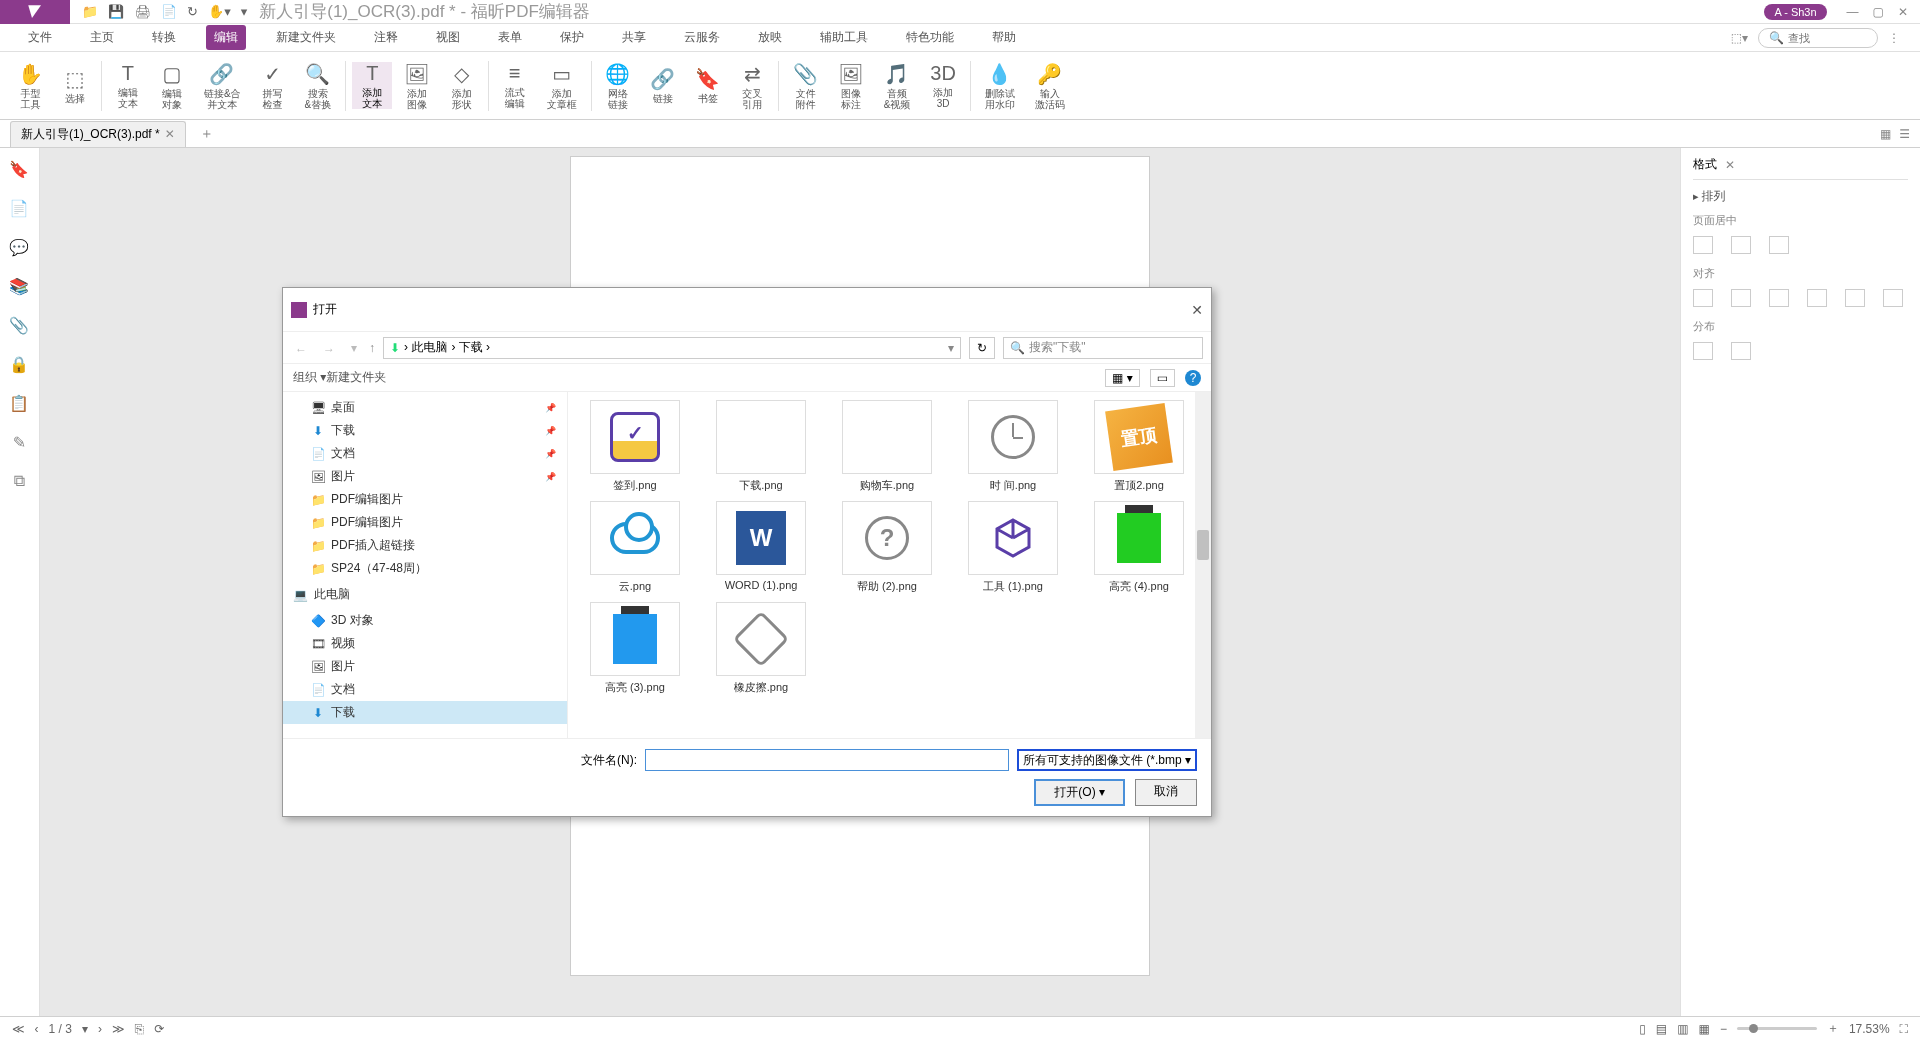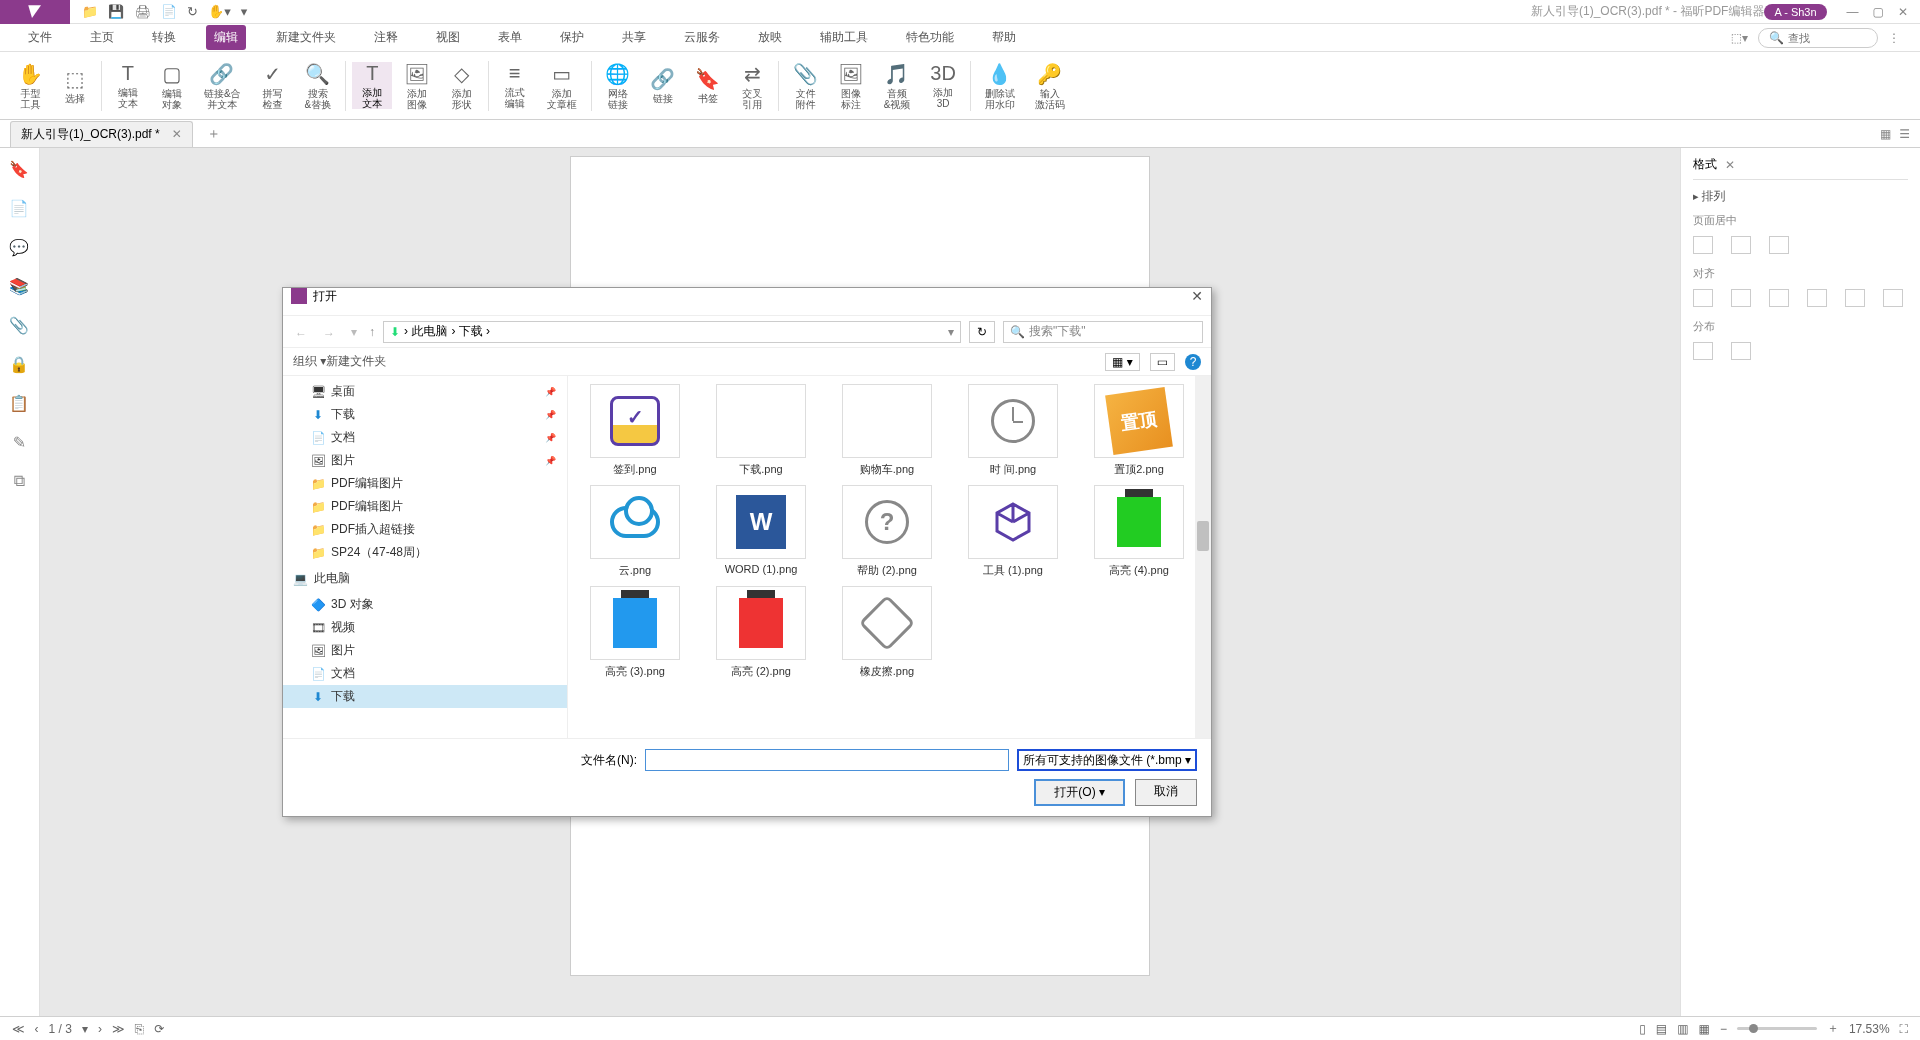--- a/index.html
+++ b/index.html
@@ -4,21 +4,21 @@
 <style>
 *{margin:0;padding:0;box-sizing:border-box;font-family:"Microsoft YaHei",Arial,sans-serif;font-size:12px;user-select:none}
 body{background:#f5f5f5;width:1920px;height:1040px;overflow:hidden;position:relative}
 
 
 .title-bar{height:24px;background:#fff;display:flex;align-items:center;border-bottom:1px solid #e0e0e0}
 .logo-box{width:70px;height:24px;background:#8b3a8c;display:flex;align-items:center;justify-content:center}
 .logo-box svg{width:18px;height:18px}
 .qat{display:flex;gap:10px;padding:0 12px;color:#666}
 .qat span{cursor:pointer;font-size:13px}
-.title-text{flex:1;text-align:right;color:#999;font-size:12px}
+.title-text{flex:1;text-align:left;color:#999;font-size:17px}
 .user-badge{background:#8b3a8c;color:#fff;padding:2px 10px;border-radius:10px;font-size:11px;margin-right:8px}
 .win-controls{display:flex;gap:14px;padding:0 12px;color:#888}
 .win-controls span{cursor:pointer}
 
 
 .menu-bar{height:28px;background:#fff;display:flex;align-items:center;padding:0 20px;gap:22px;border-bottom:1px solid #e0e0e0}
 .menu-bar .mi{color:#555;cursor:pointer;padding:4px 8px}
 .menu-bar .mi.active{background:#8b3a8c;color:#fff;border-radius:3px}
 .menu-right{margin-left:auto;display:flex;align-items:center;gap:10px}
 .search-box{border:1px solid #ccc;border-radius:12px;padding:2px 10px;display:flex;align-items:center;gap:4px;width:120px}
@@ -28,21 +28,21 @@
 .ribbon{height:68px;background:#fff;display:flex;align-items:center;padding:0 10px;gap:4px;border-bottom:1px solid #d0d0d0}
 .rb{display:flex;flex-direction:column;align-items:center;justify-content:center;padding:0 8px;cursor:pointer;color:#555;min-width:40px}
 .rb .ic{font-size:20px;color:#666;margin-bottom:2px}
 .rb .lbl{font-size:10px;line-height:11px;text-align:center;white-space:pre}
 .rb.active .lbl{color:#000}
 .rb.active{background:#f0e6f0}
 .rsep{width:1px;height:50px;background:#e0e0e0;margin:0 2px}
 
 
 .tab-bar{height:28px;background:#fff;display:flex;align-items:center;padding:0 10px;border-bottom:1px solid #d0d0d0}
-.doc-tab{display:flex;align-items:center;gap:12px;padding:4px 10px;background:#f0f0f0;border:1px solid #ccc;border-bottom:none;border-radius:3px 3px 0 0}
+.doc-tab{display:flex;align-items:center;gap:5px;padding:4px 10px;background:#f0f0f0;border:1px solid #ccc;border-bottom:none;border-radius:3px 3px 0 0}
 .tab-close{color:#888;cursor:pointer}
 .tab-add{margin-left:14px;color:#888;font-size:14px;cursor:pointer}
 .tab-right{margin-left:auto;display:flex;gap:8px;color:#888}
 
 
 .main{display:flex;height:calc(1040px - 24px - 28px - 68px - 28px - 24px)}
 .left-rail{width:40px;background:#fff;border-right:1px solid #e0e0e0;display:flex;flex-direction:column;align-items:center;padding-top:12px;gap:20px;color:#888}
 .left-rail span{cursor:pointer;font-size:16px}
 .canvas{flex:1;background:#e8e8e8;position:relative;overflow:hidden}
 .page{position:absolute;left:50%;top:8px;transform:translateX(-50%);width:580px;height:820px;background:#fff;border:1px solid #ccc}
@@ -57,21 +57,21 @@
 .rp-icons span{width:20px;height:18px;border:1px solid #ccc;display:inline-block}
 
 
 .status-bar{height:24px;background:#fff;border-top:1px solid #d0d0d0;display:flex;align-items:center;padding:0 12px;gap:10px;color:#666}
 .status-bar .sp{flex:1}
 .zoom-slider{width:80px;height:3px;background:#ccc;position:relative;border-radius:2px}
 .zoom-slider::after{content:"";position:absolute;left:12px;top:-3px;width:9px;height:9px;background:#888;border-radius:50%}
 
 
 .dialog{position:absolute;left:282px;top:287px;width:930px;height:530px;background:#fff;border:1px solid #999;box-shadow:3px 3px 8px rgba(0,0,0,.3);display:flex;flex-direction:column}
-.dlg-title{height:28px;display:flex;align-items:flex-start;padding:0 8px;border-bottom:1px solid #eee}
+.dlg-title{height:44px;display:flex;align-items:center;padding:0 8px;border-bottom:1px solid #eee}
 .dlg-title .ico{width:16px;height:16px;background:#8b3a8c;margin-right:6px}
 .dlg-close{margin-left:auto;cursor:pointer;color:#555;font-size:14px}
 .dlg-nav{height:32px;display:flex;align-items:center;padding:0 8px;gap:8px;border-bottom:1px solid #eee}
 .nav-arrow{color:#bbb;padding:0 4px}
 .nav-up{color:#888}
 .nav-path{flex:1;border:1px solid #ccc;height:22px;display:flex;align-items:center;padding:0 6px;gap:4px;font-size:11px}
 .nav-path .drop{margin-left:auto;color:#888}
 .nav-refresh{border:1px solid #ccc;height:22px;width:26px;display:flex;align-items:center;justify-content:center}
 .nav-search{border:1px solid #ccc;height:22px;width:200px;display:flex;align-items:center;padding:0 6px;gap:4px;color:#888}
 .dlg-toolbar{height:28px;display:flex;align-items:center;padding:0 10px;border-bottom:1px solid #eee}
@@ -539,26 +539,20 @@
           <div class="fname">高亮 (4).png</div>
         </div>
         <div class="fitem">
           <div class="fthumb">
             <div class="th-hl-b"></div>
           </div>
           <div class="fname">高亮 (3).png</div>
         </div>
         <div class="fitem">
           <div class="fthumb">
-            <div class="th-hl-r"></div>
-          </div>
-          <div class="fname">高亮 (2).png</div>
-        </div>
-        <div class="fitem">
-          <div class="fthumb">
             <div class="th-eraser"></div>
           </div>
           <div class="fname">橡皮擦.png</div>
         </div>
         <div class="vscroll">
           <div class="thumb" style="top:40%;height:30px"></div>
         </div>
     </div>
   </div>
   <div class="dlg-footer">

